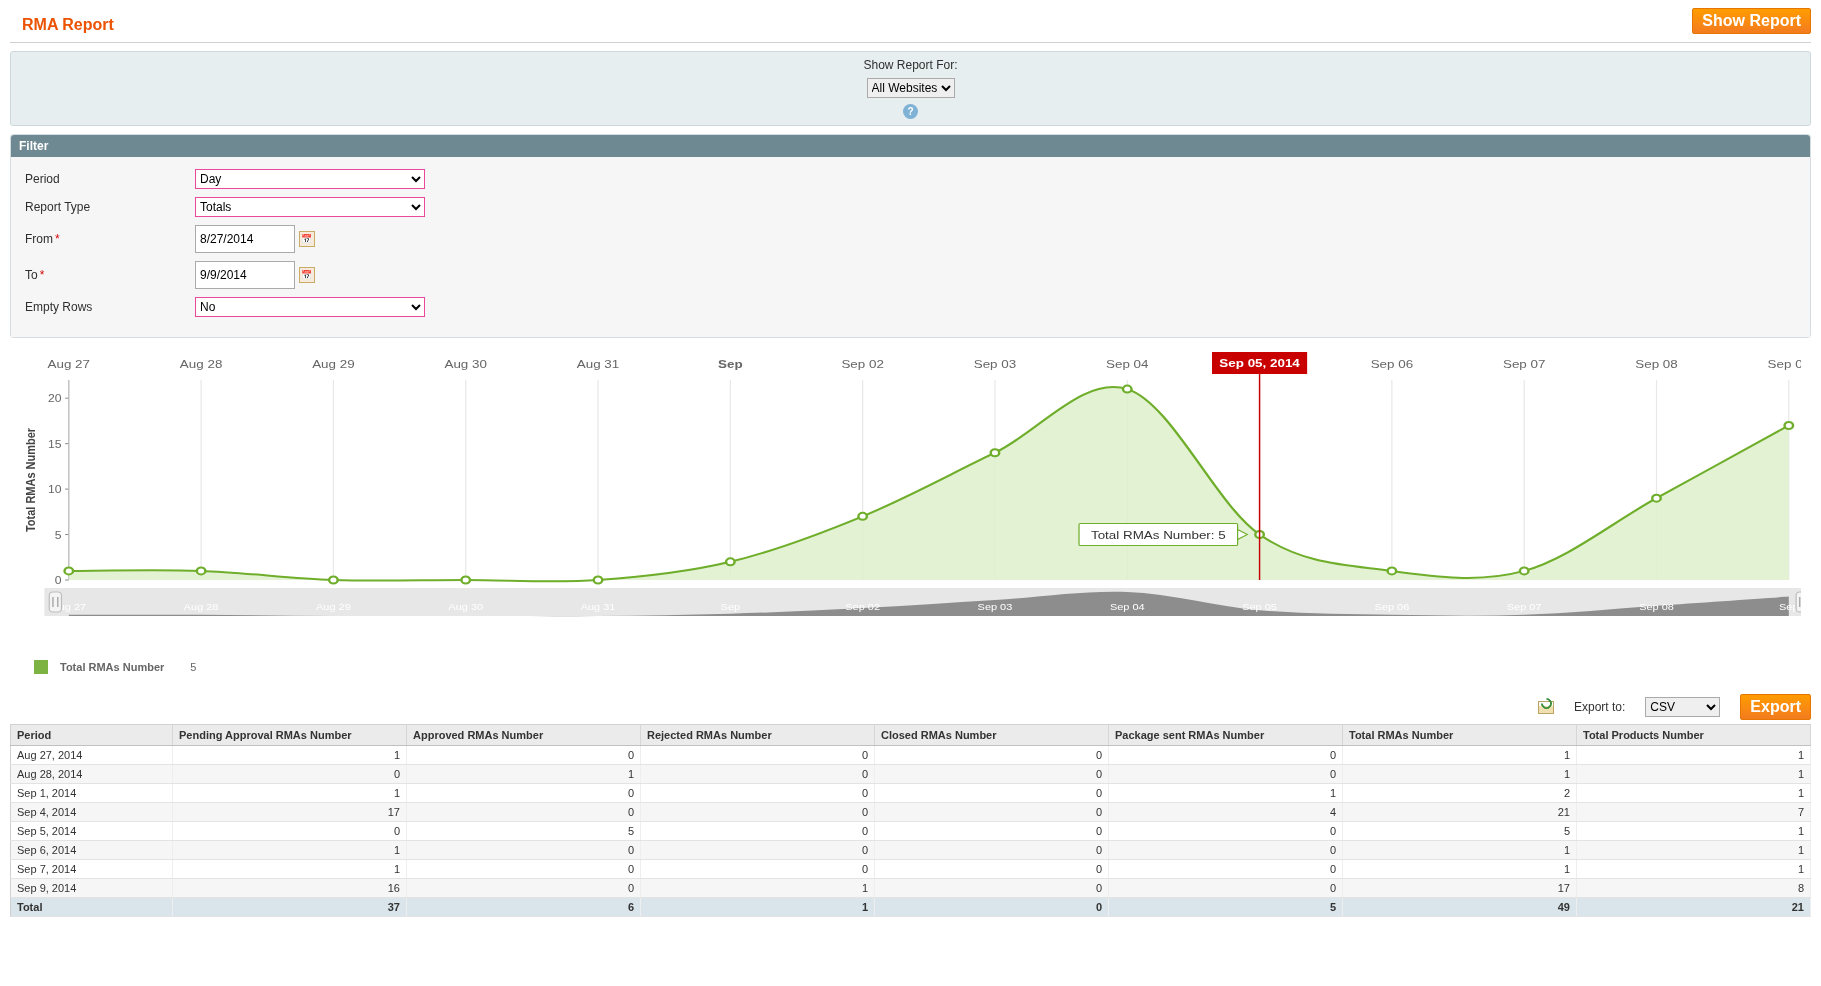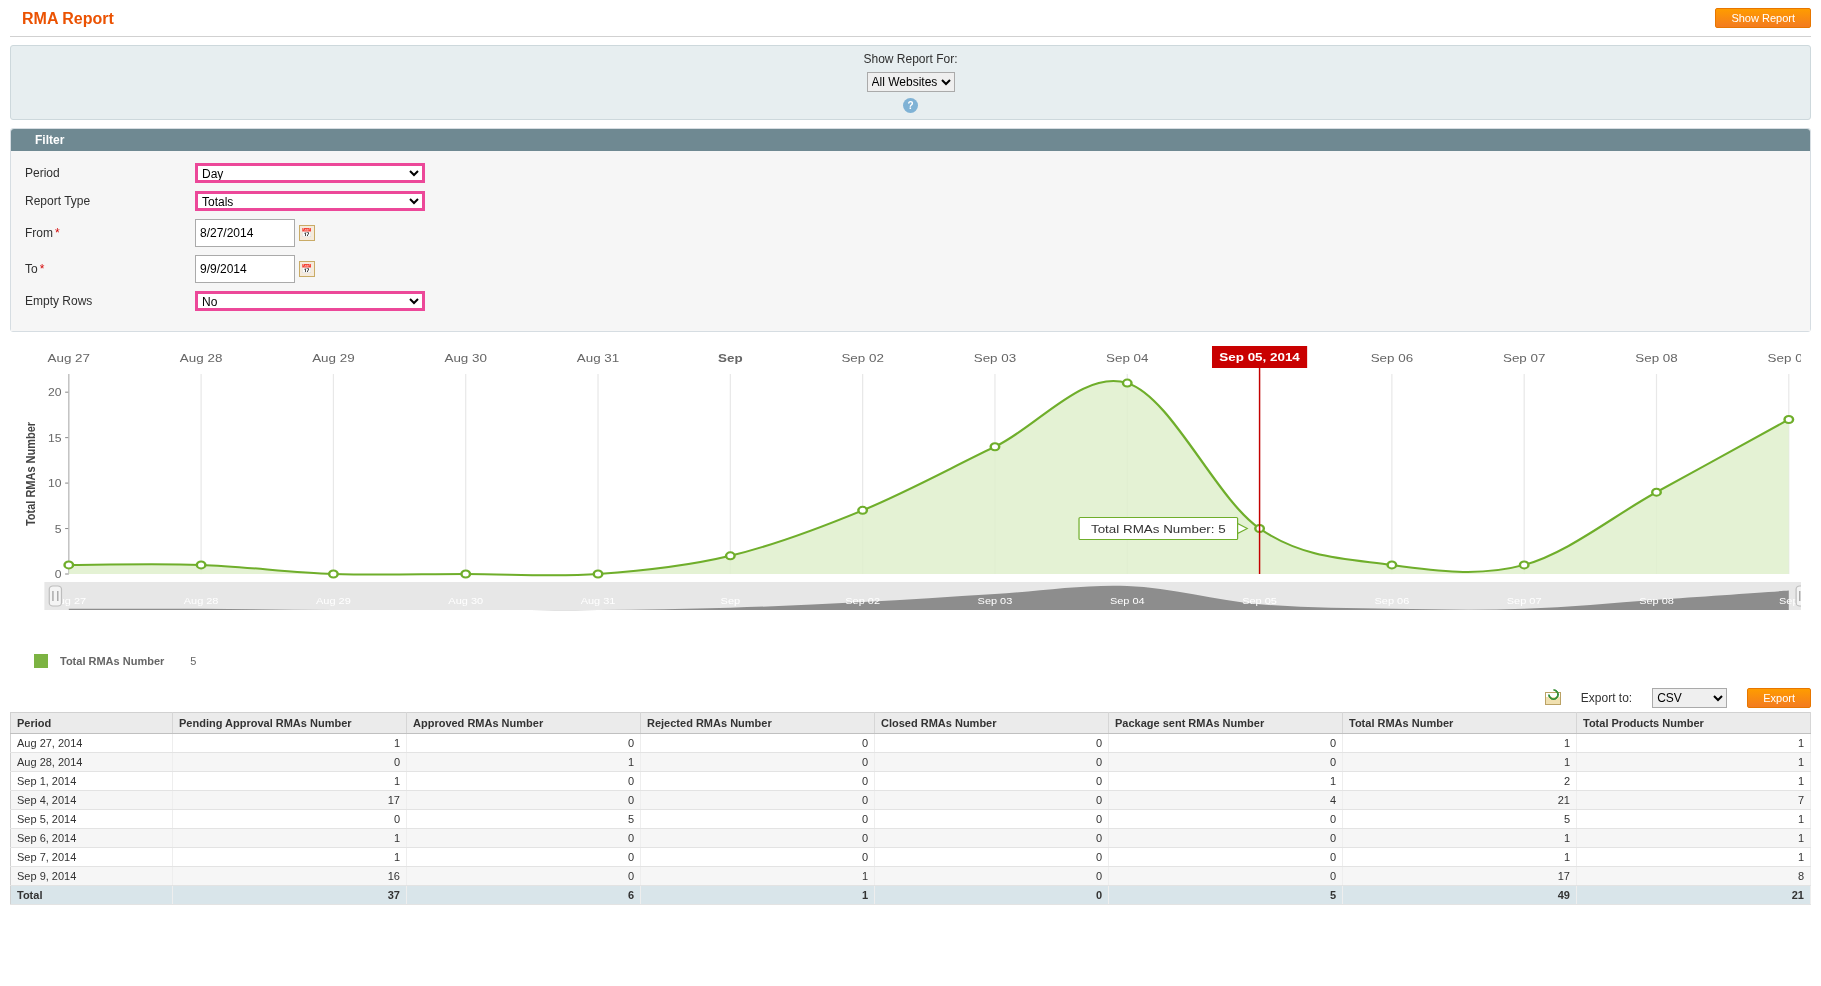--- a/index.html
+++ b/index.html
@@ -2,35 +2,35 @@
 <html><head>
 <meta charset="utf-8">
 <style>
 * { box-sizing: border-box; margin: 0; padding: 0; }
 body { font-family: Arial, Helvetica, sans-serif; font-size: 12px; color: #333; background: #fff; }
 .page { padding: 4px 10px 20px 10px; }
 
 
 .header-row { display: flex; align-items: flex-end; justify-content: space-between; border-bottom: 1px solid #d1d1d1; padding: 4px 0 8px 0; margin-bottom: 8px; }
 .page-title { color: #eb5202; font-size: 16px; font-weight: bold; padding-left: 12px; }
-.btn-orange { background: linear-gradient(to bottom,#ff9c00,#f37b20); color: #fff; border: 1px solid #e77600; border-radius: 2px; padding: 3px 15px; font-weight: normal; font-size: 11px; cursor: pointer; }
+.btn-orange { background: linear-gradient(to bottom,#ff9c00,#f37b20); color: #fff; border: 1px solid #e77600; border-radius: 2px; padding: 3px 9px; font-weight: bold; font-size: 16px; cursor: pointer; }
 
 
 .report-for-bar { background: #e7eef0; border: 1px solid #cdd8dc; border-radius: 3px; padding: 6px 10px; margin: 0 0 8px 0; display: flex; align-items: center; gap: 6px; flex-direction: column; }
 .report-for-bar label { font-weight: normal; color: #2f2f2f; }
 .help-icon { width:15px; height:15px; border-radius:50%; background:#7fb2d5; color:#fff; display:inline-flex; align-items:center; justify-content:center; font-size:10px; font-weight:bold; }
 
 
 .section { border: 1px solid #d6dde2; border-radius: 3px; margin-bottom: 12px; }
-.section-head { background: #6f8992; color: #fff; font-weight: bold; padding: 4px 24px; border-radius: 3px 3px 0 0; }
+.section-head { background: #6f8992; color: #fff; font-weight: bold; padding: 4px 8px; border-radius: 3px 3px 0 0; }
 .filter-body { background: #f6f6f6; padding: 12px 14px; }
 .form-row { display: flex; align-items: center; margin-bottom: 8px; }
 .form-label { width: 170px; color: #2f2f2f; }
 .required { color: #d40707; margin-left: 2px; }
-.sel { width: 230px; height: 20px; border: 3px solid #ec4899; background: #fff; font-size: 12px; }
+.sel { width: 230px; height: 20px; border: 1px solid #ec4899; background: #fff; font-size: 12px; }
 .txt { width: 100px; height: 28px; border: 1px solid #aaa; padding: 0 4px; font-size: 12px; }
 .cal-icon { width:16px; height:16px; display:inline-flex; align-items:center; justify-content:center; background:#f5eadc; border:1px solid #c9ab66; margin-left:4px; font-size:9px; color:#b57e0a;}
 
 
 .chart-wrap { padding: 0 10px; }
 .chart-svg { width: 100%; height: 300px; display:block; }
 .legend { display:flex; align-items:center; gap:12px; padding: 10px 14px 0 14px; }
 .leg-swatch { width:14px; height:14px; background:#7cb342; display:inline-block; }
 .leg-text { color:#666; font-weight:bold; font-size:11px; }
 .leg-val { color:#666; font-size:11px; margin-left:14px; }

